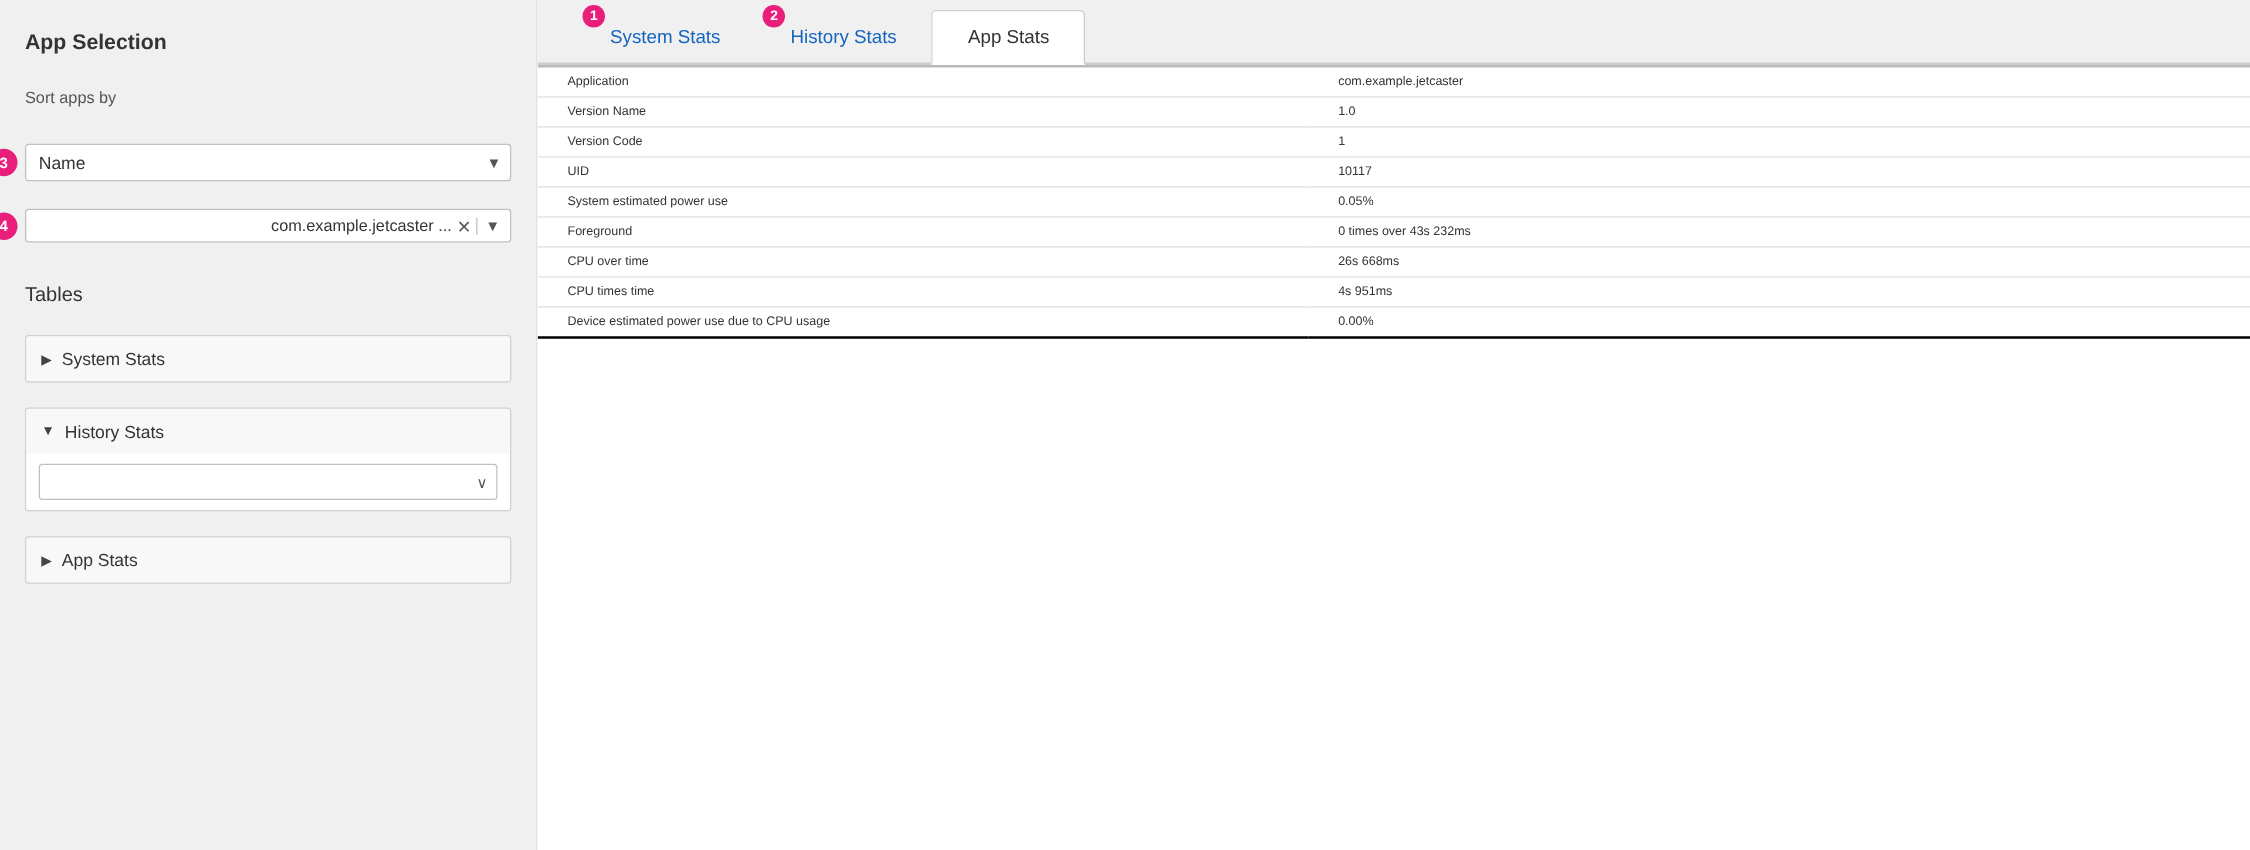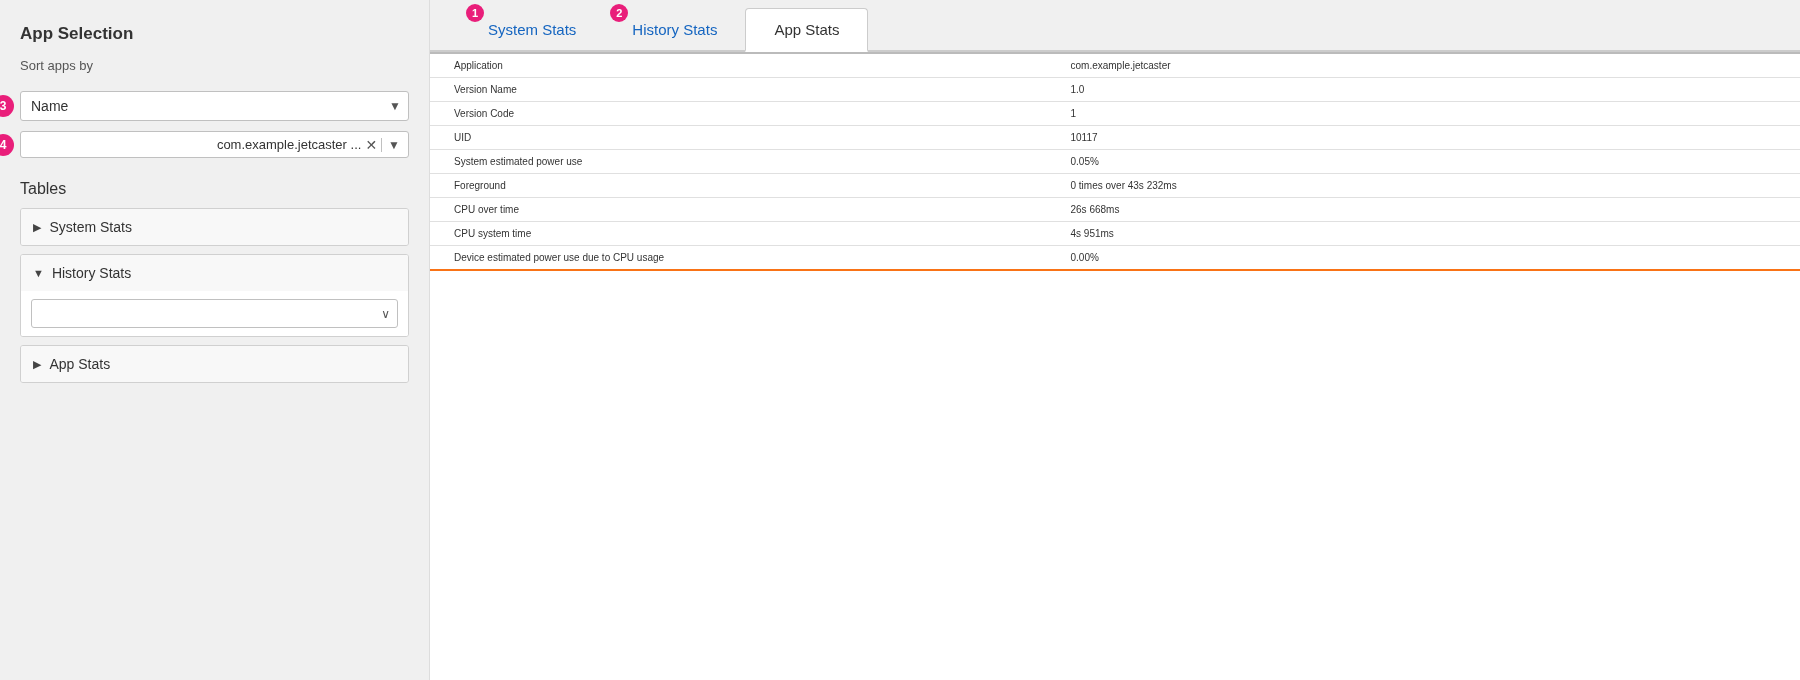--- a/index.html
+++ b/index.html
@@ -16,21 +16,21 @@
 
     
     .sidebar {
       width: 430px;
       min-width: 430px;
       background: #f0f0f0;
       padding: 24px 20px;
       border-right: 1px solid #ddd;
       display: flex;
       flex-direction: column;
-      gap: 0;
+      gap: 12px;
     }
 
     .sidebar-title {
       font-size: 17px;
       font-weight: 700;
       margin-bottom: 14px;
     }
 
     .sort-label {
       font-size: 13px;
@@ -253,21 +253,21 @@
     .stats-table {
       width: 100%;
       border-collapse: collapse;
     }
 
     .stats-table tr {
       border-bottom: 1px solid #e0e0e0;
     }
 
     .stats-table tr:last-child {
-      border-bottom: 2px solid #f97316;
+      border-bottom: 2px solid #000000;
       margin-top: 16px;
     }
 
     .stats-table td {
       padding: 6px 24px;
       font-size: 10px;
       color: #333;
     }
 
     .stats-table td:first-child {
@@ -398,21 +398,21 @@
           </tr>
           <tr>
             <td>Foreground</td>
             <td>0 times over 43s 232ms</td>
           </tr>
           <tr>
             <td>CPU over time</td>
             <td>26s 668ms</td>
           </tr>
           <tr>
-            <td>CPU system time</td>
+            <td>CPU times time</td>
             <td>4s 951ms</td>
           </tr>
           <tr>
             <td>Device estimated power use due to CPU usage</td>
             <td>0.00%</td>
           </tr>
         </tbody>
     </table>
   </div>
 </div>

